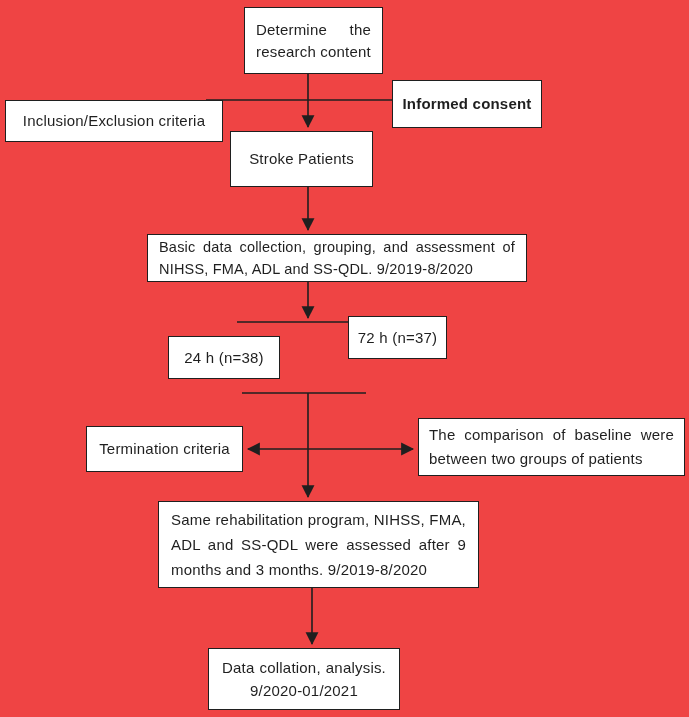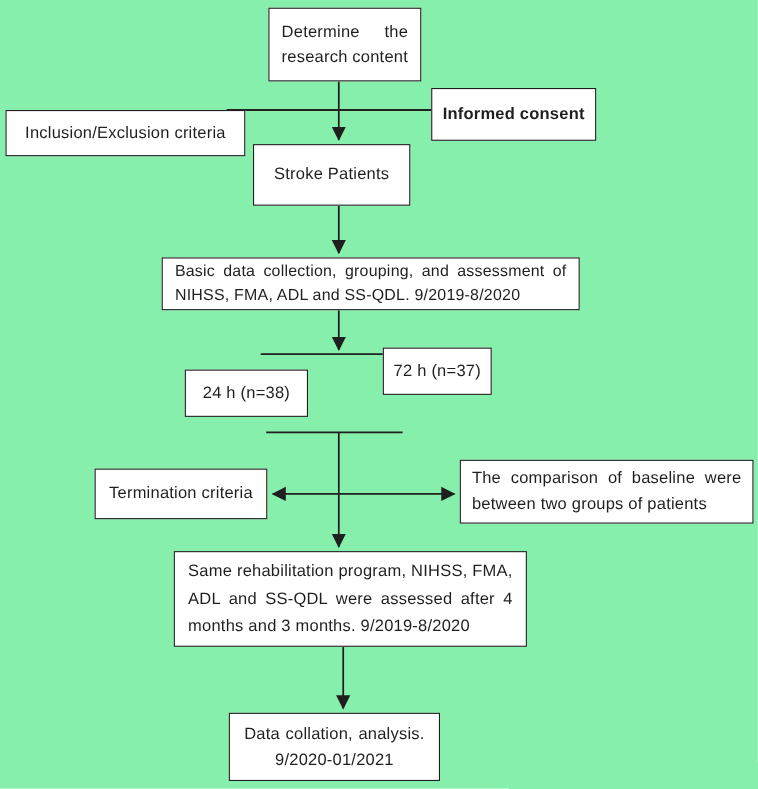--- a/index.html
+++ b/index.html
@@ -4,21 +4,21 @@
 <style>
   html, body {
     margin: 0;
     padding: 0;
     background: #ffffff;
   }
   .canvas {
     position: relative;
     width: 689px;
     height: 717px;
-    background: #86efac;
+    background: #ef4444;
     font-family: "Liberation Sans", "DejaVu Sans", sans-serif;
     color: #1f1f1f;
     overflow: hidden;
   }
   .connectors {
     position: absolute;
     left: 0;
     top: 0;
     width: 689px;
     height: 717px;
@@ -120,21 +120,21 @@
     <div class="cline">Termination criteria</div>
   </div>
 
   <div class="node para n-comparison">
     <div class="jline">The comparison of baseline were</div>
     <div class="lline">between two groups of patients</div>
   </div>
 
   <div class="node para n-rehab">
     <div class="jline">Same rehabilitation program, NIHSS, FMA,</div>
-    <div class="jline">ADL and SS-QDL were assessed after 4</div>
+    <div class="jline">ADL and SS-QDL were assessed after 9</div>
     <div class="lline">months and 3 months. 9/2019-8/2020</div>
   </div>
 
   <div class="node para n-collation">
     <div class="jline">Data collation, analysis.</div>
     <div class="cline">9/2020-01/2021</div>
   </div>
 
 </div>
 

